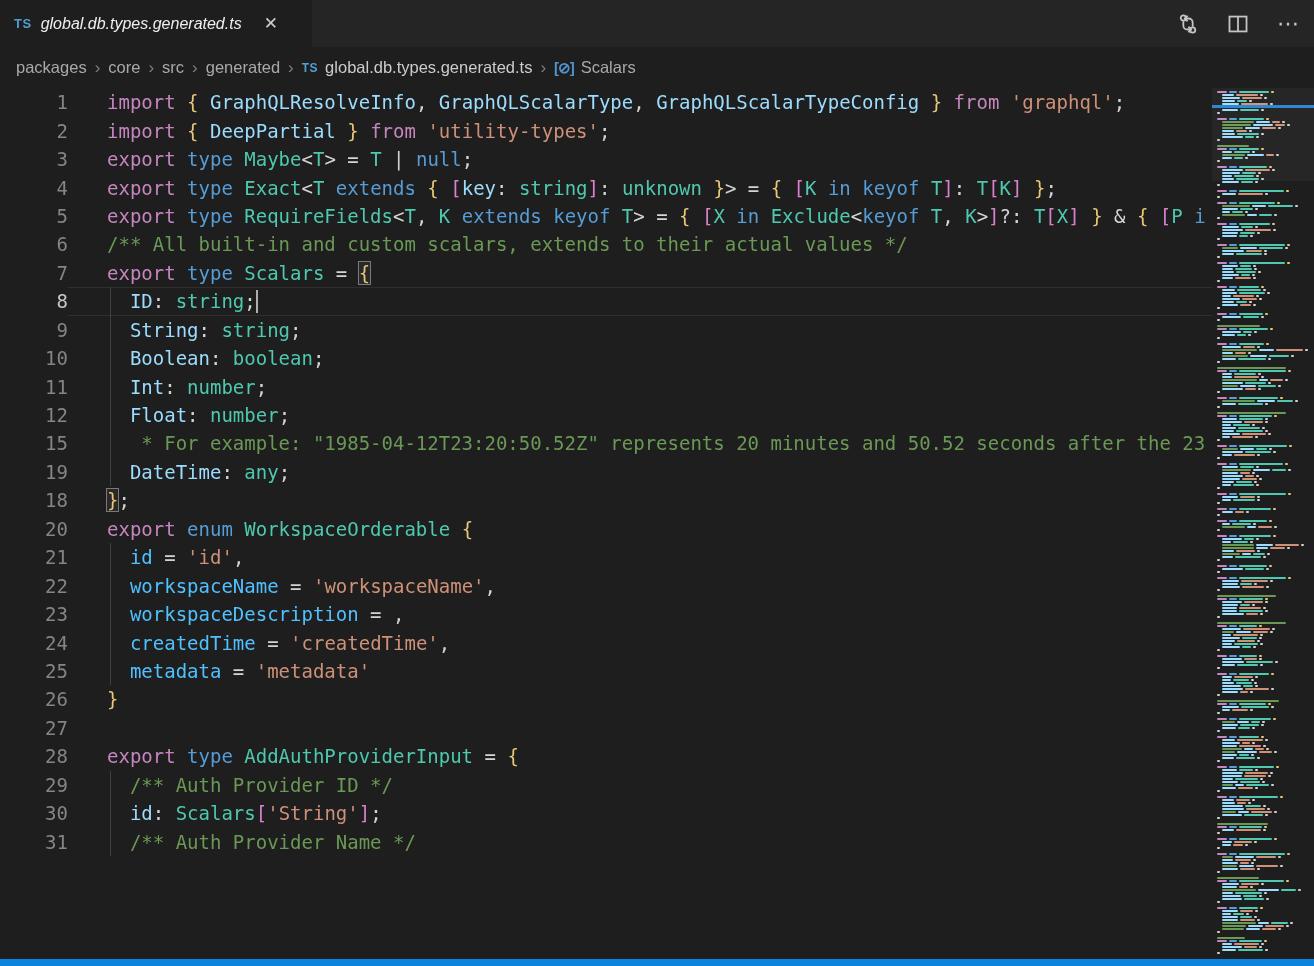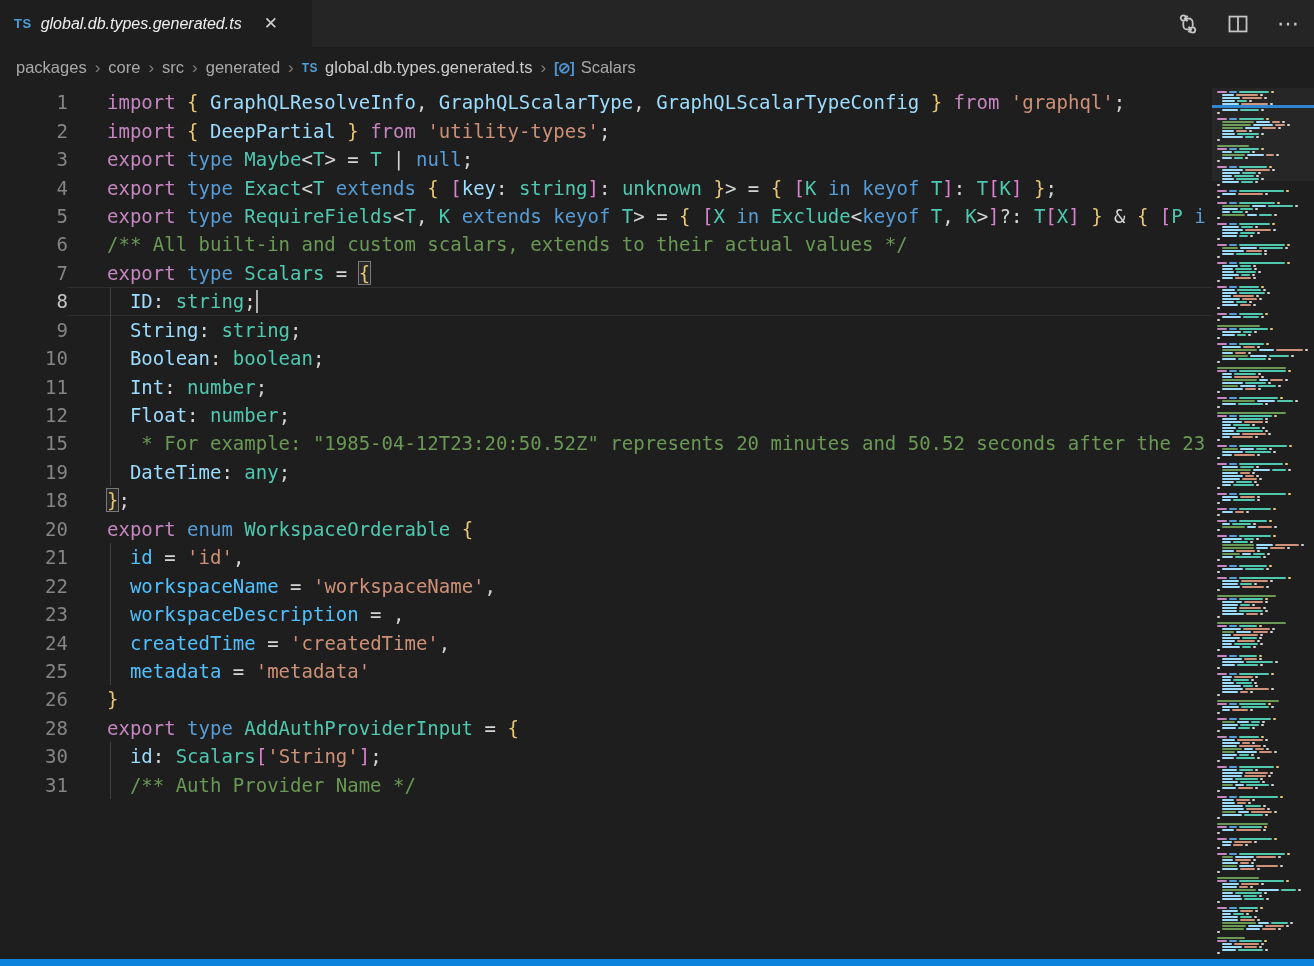--- a/index.html
+++ b/index.html
@@ -198,22 +198,30 @@
       </div>
       <div class="line guide">
         <div class="num">25</div>
         <div class="txt"><span class="tok" style="color: rgb(212, 212, 212);">  </span><span class="tok" style="color: rgb(79, 193, 255);">metadata</span><span class="tok" style="color: rgb(212, 212, 212);"> = </span><span class="tok" style="color: rgb(206, 145, 120);">'metadata'</span></div>
       </div>
       <div class="line">
         <div class="num">26</div>
         <div class="txt"><span class="tok" style="color: rgb(232, 200, 118);">}</span></div>
       </div>
       <div class="line">
+        <div class="num">27</div>
+        <div class="txt"></div>
+      </div>
+      <div class="line">
         <div class="num">28</div>
         <div class="txt"><span class="tok" style="color: rgb(197, 134, 192);">export </span><span class="tok" style="color: rgb(86, 156, 214);">type </span><span class="tok" style="color: rgb(78, 201, 176);">AddAuthProviderInput</span><span class="tok" style="color: rgb(212, 212, 212);"> = </span><span class="tok" style="color: rgb(232, 200, 118);">{</span></div>
+      </div>
+      <div class="line guide">
+        <div class="num">29</div>
+        <div class="txt"><span class="tok" style="color: rgb(106, 153, 85);">  /** Auth Provider ID */</span></div>
       </div>
       <div class="line guide">
         <div class="num">30</div>
         <div class="txt"><span class="tok" style="color: rgb(212, 212, 212);">  </span><span class="tok" style="color: rgb(156, 220, 254);">id</span><span class="tok" style="color: rgb(212, 212, 212);">: </span><span class="tok" style="color: rgb(78, 201, 176);">Scalars</span><span class="tok" style="color: rgb(216, 130, 206);">[</span><span class="tok" style="color: rgb(206, 145, 120);">'String'</span><span class="tok" style="color: rgb(216, 130, 206);">]</span><span class="tok" style="color: rgb(212, 212, 212);">;</span></div>
       </div>
       <div class="line guide">
         <div class="num">31</div>
         <div class="txt"><span class="tok" style="color: rgb(106, 153, 85);">  /** Auth Provider Name */</span></div>
       </div>
     </div>

